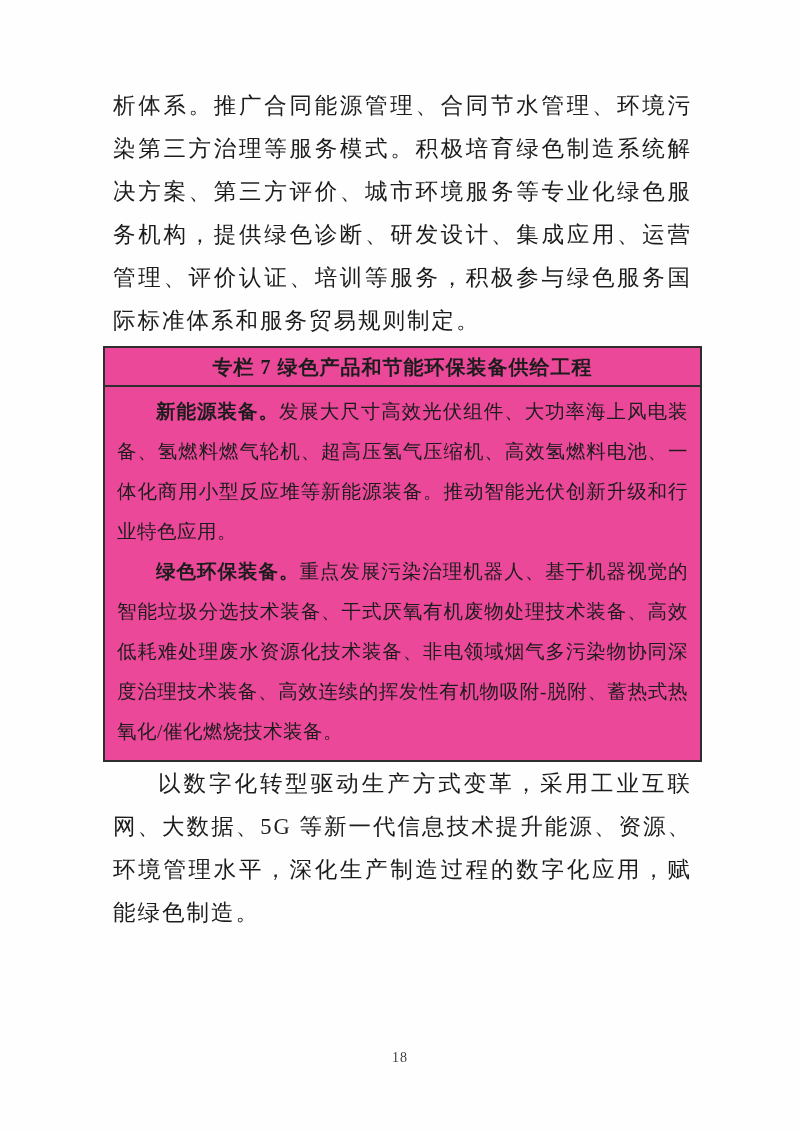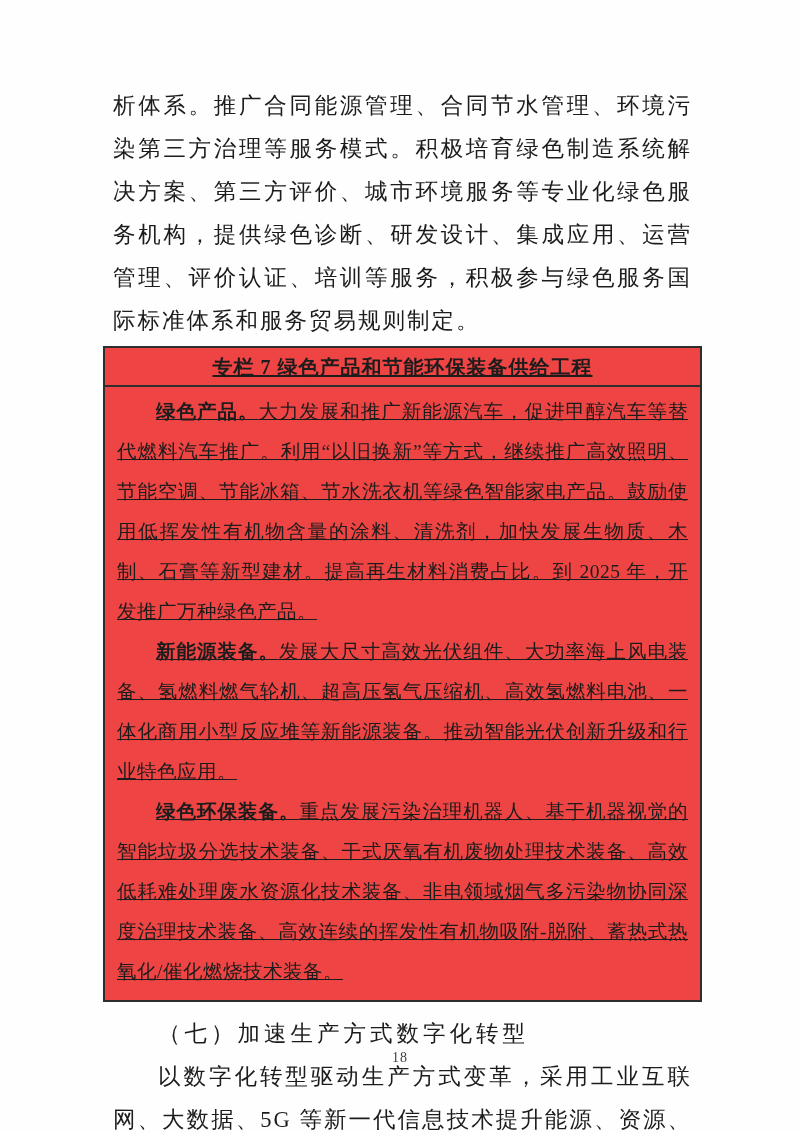--- a/index.html
+++ b/index.html
@@ -27,22 +27,21 @@
     letter-spacing: 2px;
     text-align: justify;
     text-justify: inter-character;
   }
   .indent-2em { text-indent: 2em; }
   .callout {
     width: 599px;
     margin-left: -10px;
     margin-top: 4px;
     border: 2px solid #2e2e2e;
-    background: #ef4444;
-    text-decoration: underline;
+    background: #ec4899;
   }
   .callout-title {
     text-align: center;
     font-weight: bold;
     font-size: 20px;
     line-height: 24px;
     padding: 7px 0 6px 0;
     border-bottom: 2px solid #2e2e2e;
     letter-spacing: 1px;
   }
@@ -80,26 +79,24 @@
 <body>
 
 <div class="page">
   <div class="content">
 
     <p class="body-para">析体系。推广合同能源管理、合同节水管理、环境污染第三方治理等服务模式。积极培育绿色制造系统解决方案、第三方评价、城市环境服务等专业化绿色服务机构，提供绿色诊断、研发设计、集成应用、运营管理、评价认证、培训等服务，积极参与绿色服务国际标准体系和服务贸易规则制定。</p>
 
     <div class="callout">
       <div class="callout-title">专栏 7 绿色产品和节能环保装备供给工程</div>
       <div class="callout-body">
-        <p><span class="lead">绿色产品。</span><span>大力发展和推广新能源汽车，促进甲醇汽车等替代燃料汽车推广。利用“以旧换新”等方式，继续推广高效照明、节能空调、节能冰箱、节水洗衣机等绿色智能家电产品。鼓励使用低挥发性有机物含量的涂料、清洗剂，加快发展生物质、木制、石膏等新型建材。提高再生材料消费占比。到 2025 年，开发推广万种绿色产品。</span></p>
         <p><span class="lead">新能源装备。</span><span>发展大尺寸高效光伏组件、大功率海上风电装备、氢燃料燃气轮机、超高压氢气压缩机、高效氢燃料电池、一体化商用小型反应堆等新能源装备。推动智能光伏创新升级和行业特色应用。</span></p>
         <p><span class="lead">绿色环保装备。</span><span>重点发展污染治理机器人、基于机器视觉的智能垃圾分选技术装备、干式厌氧有机废物处理技术装备、高效低耗难处理废水资源化技术装备、非电领域烟气多污染物协同深度治理技术装备、高效连续的挥发性有机物吸附-脱附、蓄热式热氧化/催化燃烧技术装备。</span></p>
       </div>
     </div>
 
-    <p class="section-heading">（七）加速生产方式数字化转型</p>
 
     <p class="body-para indent-2em">以数字化转型驱动生产方式变革，采用工业互联网、大数据、5G 等新一代信息技术提升能源、资源、环境管理水平，深化生产制造过程的数字化应用，赋能绿色制造。</p>
 
   </div>
 
   <div class="page-number">18</div>
 </div>
 
 </body></html>

